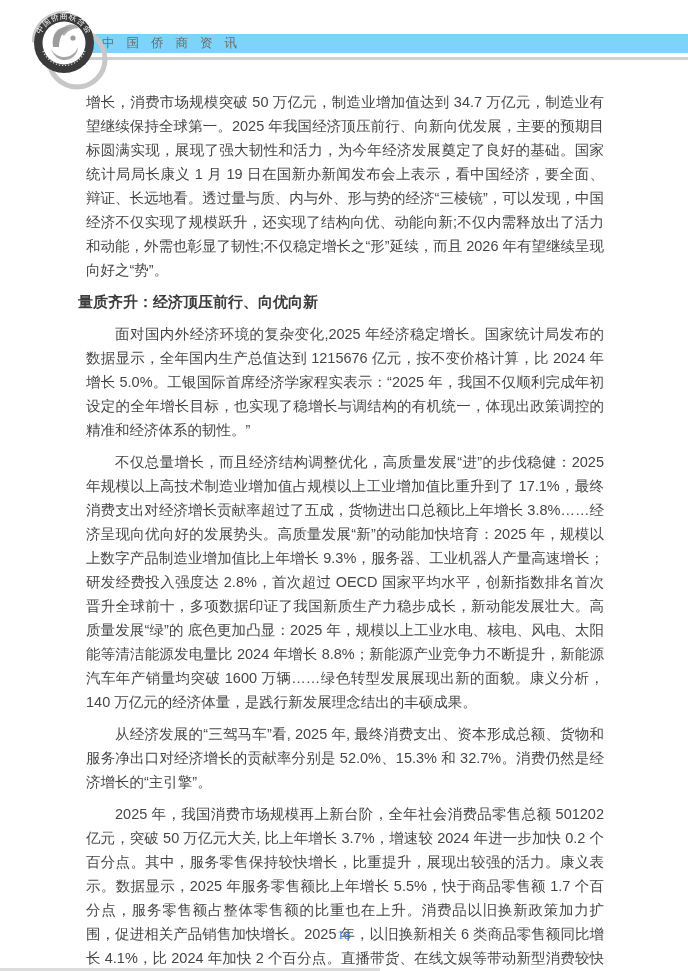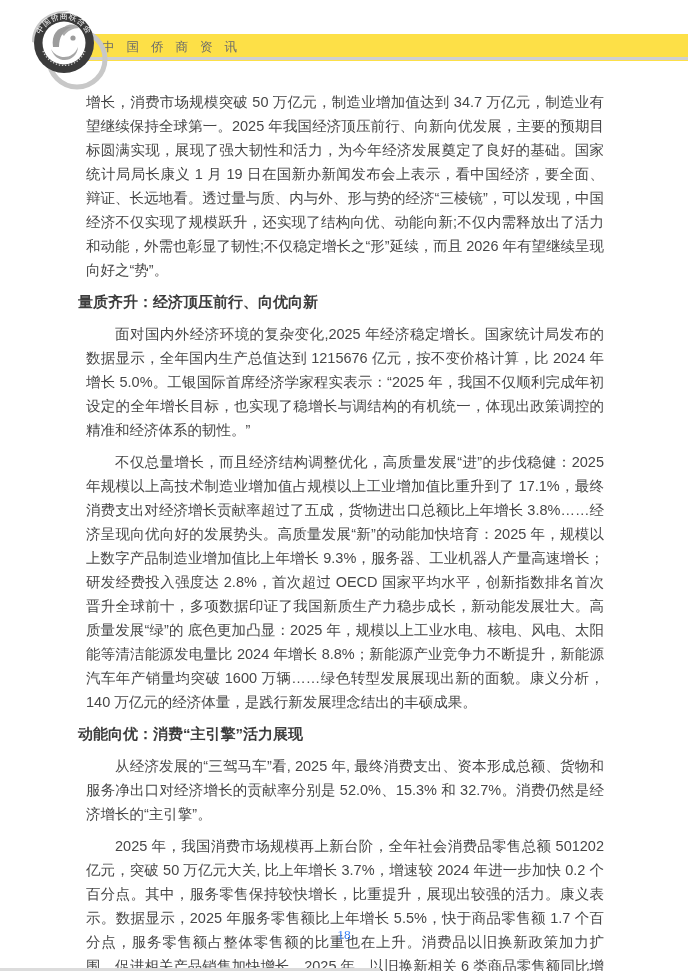--- a/index.html
+++ b/index.html
@@ -7,22 +7,22 @@
     width: 688px; height: 971px;
     background: #ffffff;
     position: relative;
     overflow: hidden;
     font-family: "Liberation Sans", sans-serif;
   }
   .page { position: absolute; inset: 0; }
 
   
   .banner-bar {
-    position: absolute; left: 88px; right: 0; top: 34px; height: 27px;
-    background: #fde047;
+    position: absolute; left: 88px; right: 0; top: 34px; height: 19px;
+    background: #7dd3fc;
     display: flex; align-items: center;
   }
   .banner-title {
     padding-left: 14px;
     font-size: 12.5px;
     letter-spacing: 12px;
     color: #6a6a6a;
     white-space: nowrap;
   }
   .banner-rule {
@@ -101,21 +101,20 @@
         </g>
       </svg>
     </div>
   </header>
 
   <main class="article">
     <p class="para no-indent">增长，消费市场规模突破 50 万亿元，制造业增加值达到 34.7 万亿元，制造业有望继续保持全球第一。2025 年我国经济顶压前行、向新向优发展，主要的预期目标圆满实现，展现了强大韧性和活力，为今年经济发展奠定了良好的基础。国家统计局局长康义 1 月 19 日在国新办新闻发布会上表示，看中国经济，要全面、辩证、长远地看。透过量与质、内与外、形与势的经济“三棱镜”，可以发现，中国经济不仅实现了规模跃升，还实现了结构向优、动能向新;不仅内需释放出了活力和动能，外需也彰显了韧性;不仅稳定增长之“形”延续，而且 2026 年有望继续呈现向好之“势”。</p>
     <h2 class="section-heading">量质齐升：经济顶压前行、向优向新</h2>
     <p class="para">面对国内外经济环境的复杂变化,2025 年经济稳定增长。国家统计局发布的数据显示，全年国内生产总值达到 1215676 亿元，按不变价格计算，比 2024 年增长 5.0%。工银国际首席经济学家程实表示：“2025 年，我国不仅顺利完成年初设定的全年增长目标，也实现了稳增长与调结构的有机统一，体现出政策调控的精准和经济体系的韧性。”</p>
     <p class="para">不仅总量增长，而且经济结构调整优化，高质量发展“进”的步伐稳健：2025 年规模以上高技术制造业增加值占规模以上工业增加值比重升到了 17.1%，最终消费支出对经济增长贡献率超过了五成，货物进出口总额比上年增长 3.8%……经济呈现向优向好的发展势头。高质量发展“新”的动能加快培育：2025 年，规模以上数字产品制造业增加值比上年增长 9.3%，服务器、工业机器人产量高速增长；研发经费投入强度达 2.8%，首次超过 OECD 国家平均水平，创新指数排名首次晋升全球前十，多项数据印证了我国新质生产力稳步成长，新动能发展壮大。高质量发展“绿”的 底色更加凸显：2025 年，规模以上工业水电、核电、风电、太阳能等清洁能源发电量比 2024 年增长 8.8%；新能源产业竞争力不断提升，新能源汽车年产销量均突破 1600 万辆……绿色转型发展展现出新的面貌。康义分析，140 万亿元的经济体量，是践行新发展理念结出的丰硕成果。</p>
-    <h2 class="section-heading">动能向优：消费“主引擎”活力展现</h2>
     <p class="para">从经济发展的“三驾马车”看, 2025 年, 最终消费支出、资本形成总额、货物和服务净出口对经济增长的贡献率分别是 52.0%、15.3% 和 32.7%。消费仍然是经济增长的“主引擎”。</p>
     <p class="para">2025 年，我国消费市场规模再上新台阶，全年社会消费品零售总额 501202 亿元，突破 50 万亿元大关, 比上年增长 3.7%，增速较 2024 年进一步加快 0.2 个百分点。其中，服务零售保持较快增长，比重提升，展现出较强的活力。康义表示。数据显示，2025 年服务零售额比上年增长 5.5%，快于商品零售额 1.7 个百分点，服务零售额占整体零售额的比重也在上升。消费品以旧换新政策加力扩围，促进相关产品销售加快增长。2025 年，以旧换新相关 6 类商品零售额同比增长 4.1%，比 2024 年加快 2 个百分点。直播带货、在线文娱等带动新型消费较快增长。2025 年, 网上零售额比上年增长 8.6%。无人值守店、仓储会员店等新零售模式零售额保持两位数增长。</p>
   </main>
 
   <footer class="page-footer">
     <span>18</span>
   </footer>
 
   <div class="scan-smudge"></div>
 </div>

